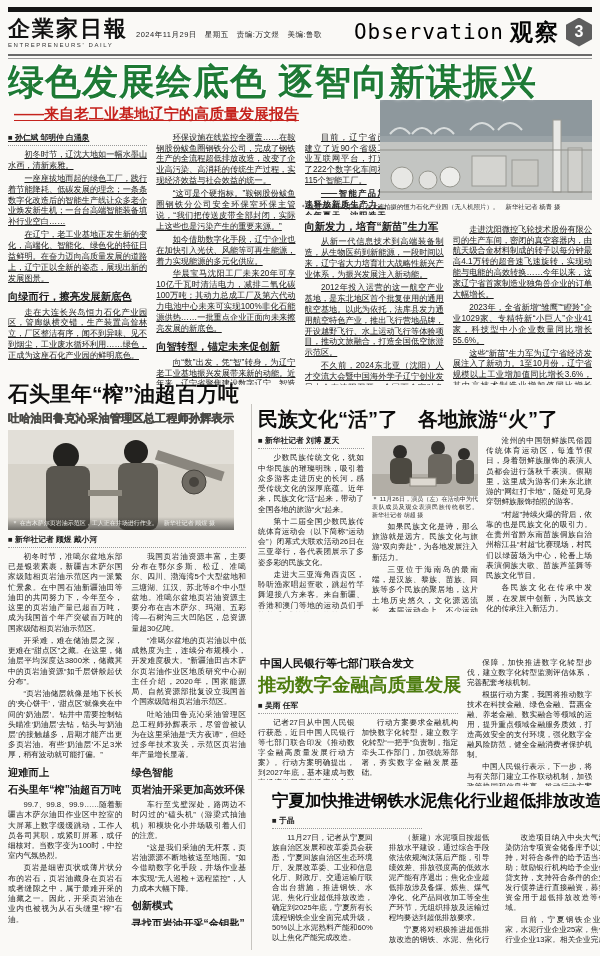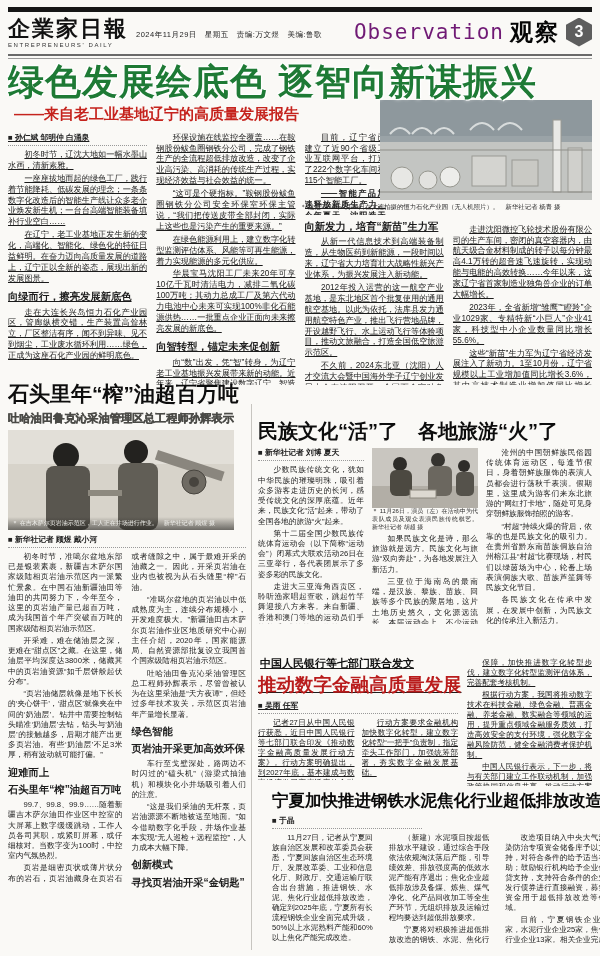--- a/index.html
+++ b/index.html
@@ -9,34 +9,34 @@
   
   .topbar { position:absolute; top:7px; left:8px; right:8px; height:5px; background:#161616; }
   .header { position:absolute; top:15px; left:8px; right:8px; height:36px;
             display:flex; align-items:center; justify-content:space-between; }
   .brand { display:flex; align-items:flex-end; gap:8px; }
   .logo-box { line-height:1; }
   .logo { font-family:"Liberation Serif", serif; font-weight:bold; font-size:22px; letter-spacing:2px; color:#111; }
   .logo-en { font-size:6px; letter-spacing:1.6px; color:#333; margin-top:2px; }
   .dateline { font-size:7.5px; color:#222; padding-bottom:8px; letter-spacing:0.5px; }
   .section { display:flex; align-items:center; gap:6px; padding-bottom:2px; }
-  .section-en { font-family:"DejaVu Sans Mono", monospace; font-size:21px; letter-spacing:1px; color:#701a75; }
+  .section-en { font-family:"DejaVu Sans Mono", monospace; font-size:21px; letter-spacing:1px; color:#000000; }
   .section-cn { font-size:23px; font-weight:900; color:#050505; letter-spacing:2px; }
   .page-badge { width:26px; height:29px; background:#5e5e5e; color:#fff; font-size:16px; font-weight:bold;
                 display:flex; align-items:center; justify-content:center;
                 clip-path:polygon(50% 0,100% 25%,100% 75%,50% 100%,0 75%,0 25%); }
   .hrule1 { position:absolute; top:54px; left:8px; right:8px; height:2px; background:#6a6a6a; }
   .hrule2 { position:absolute; top:58px; left:8px; right:8px; height:1px; background:#9a9a9a; }
 
   
   .main { position:absolute; top:62px; left:8px; right:8px; height:338px; }
   .main-headline { position:relative; z-index:3; font-size:36px; font-weight:700; color:#1e7a35;
                    letter-spacing:1px; white-space:nowrap; line-height:1.1;
                    text-shadow:0 0 2px #fff,0 0 4px #fff,1px 1px 0 #fff,-1px -1px 0 #fff; }
-  .main-sub { position:relative; z-index:3; font-size:15px; font-weight:bold; color:#c5231d; margin:3px 0 0 6px; }
+  .main-sub { position:relative; z-index:3; font-size:15px; font-weight:bold; color:#c5231d; margin:3px 0 0 6px;text-decoration:underline; }
   .main-photo { position:absolute; top:38px; right:0; width:212px; height:100px; z-index:1; overflow:hidden; }
   .main-caption { position:absolute; top:141px; left:292px; right:0; z-index:2; font-size:6.4px; color:#2a2a2a; }
   .cols { display:flex; gap:9px; margin-top:9px; height:252px; overflow:hidden; }
   .col { flex:1; font-size:8.2px; line-height:1.33; text-align:justify; overflow:hidden;text-decoration:underline; }
   .col p, .railbody p, .mcol p, .fin p, .nx p { margin:0 0 2px; text-indent:2em; }
   p.subhead { font-weight:bold; font-size:10.3px; text-indent:0 !important; margin:5px 0 4px !important; }
   p.subhead2 { font-weight:bold; font-size:10.3px; text-indent:0 !important; margin:1px 0 3px !important; }
   p.bold { font-weight:bold; }
   .byline { font-size:7.8px; font-weight:bold; color:#222; border-bottom:1px dotted #999;
             padding-bottom:2px; margin-bottom:4px; }
@@ -49,30 +49,30 @@
   .rail { position:absolute; left:8px; top:380px; width:238px; height:546px; overflow:hidden; }
   .rail-headline { font-size:21px; font-weight:900; white-space:nowrap; color:#0d0d0d; }
   .rail-sub { font-size:11.3px; font-weight:bold; color:#7b7b78; -webkit-text-stroke:0.4px #4a4a46; margin:3px 0 4px; }
   .rail-photo { position:relative; width:226px; height:100px; overflow:hidden; margin-bottom:4px; }
   .rail-photo .ovl { position:absolute; left:0; right:0; bottom:0; padding:2px 4px; font-size:6px; color:#f2f2ee;
                      background:linear-gradient(transparent, rgba(20,20,18,0.55)); }
   .railbody { column-count:2; column-gap:9px; font-size:7.7px; line-height:1.33; text-align:justify;
               height:388px; overflow:hidden; }
 
   .minzu { position:absolute; left:258px; top:404px; width:334px; height:246px; overflow:hidden; }
-  .mz-headline { font-size:20px; font-weight:900; white-space:nowrap; color:#0d0d0d; margin-top:14px; }
+  .mz-headline { font-size:20px; font-weight:900; white-space:nowrap; color:#0d0d0d; margin-top:2px; }
   .mz-cols { display:flex; gap:8px; margin-top:3px; height:176px; overflow:hidden; }
   .mcol { flex:1; font-size:7.7px; line-height:1.33; text-align:justify; overflow:hidden; }
   .mz-photo { width:100%; height:60px; overflow:hidden; }
   .mz-cap { font-size:6px; color:#2a2a2a; margin:2px 0 3px; text-indent:0 !important; }
 
-  .fin { position:absolute; left:258px; top:654px; width:334px; height:132px; display:flex; gap:9px; overflow:hidden;text-decoration:underline; }
+  .fin { position:absolute; left:258px; top:654px; width:334px; height:132px; display:flex; gap:9px; overflow:hidden; }
   .fin-left { width:200px; }
   .fin-kicker { font-size:11px; font-weight:bold; color:#111; margin:2px 0 1px 2px; }
-  .fin-headline { font-size:18.5px; font-weight:900; white-space:nowrap; color:#b91c1c; margin-bottom:3px; }
+  .fin-headline { font-size:18.5px; font-weight:900; white-space:nowrap; color:#4d7c0f; margin-bottom:3px; }
   .fin-cols { display:flex; gap:7px; height:62px; overflow:hidden; }
   .fin-c { flex:1; font-size:7.6px; line-height:1.32; text-align:justify; overflow:hidden; }
   .fin-right { flex:1; font-size:7.6px; line-height:1.32; text-align:justify; overflow:hidden; padding-top:4px; }
 
   .nx { position:absolute; left:272px; top:788px; width:334px; height:162px; overflow:hidden; }
   .nx-headline { font-size:16.5px; font-weight:900; white-space:nowrap; color:#0a0a0a; margin:2px 0 3px; }
   .nx-cols { display:flex; gap:16px; height:112px; overflow:hidden; }
   .nx-c { flex:1; font-size:7.6px; line-height:1.32; text-align:justify; overflow:hidden; }
 </style>
 </head>
@@ -137,21 +137,21 @@
             <p class="p">一座座拔地而起的绿色工厂，践行着节能降耗、低碳发展的理念；一条条数字化改造后的智能生产线让众多老企业焕发新生机；一台台高端智能装备填补行业空白……</p>
             <p class="p">在辽宁，老工业基地正发生新的变化，高端化、智能化、绿色化的特征日益鲜明。在奋力迈向高质量发展的道路上，辽宁正以全新的姿态，展现出新的发展图景。</p>
             <p class="subhead">向绿而行，擦亮发展新底色</p>
             <p class="p">走在大连长兴岛恒力石化产业园区，管廊纵横交错，生产装置高耸林立，厂区整洁有序，闻不到异味、见不到烟尘，工业废水循环利用……绿色，正成为这座石化产业园的鲜明底色。</p>
           </div>
       </div>
       <div class="col">
         <div>
             <p class="p">环保设施在线监控全覆盖……在鞍钢股份鲅鱼圈钢铁分公司，完成了钢铁生产的全流程超低排放改造，改变了企业高污染、高消耗的传统生产过程，实现经济效益与社会效益的统一。</p>
             <p class="p">“这可是个硬指标。”鞍钢股份鲅鱼圈钢铁分公司安全环保室环保主管说，“我们把传送皮带全部封闭，实际上这些也是污染产生的重要来源。”</p>
-            <p class="p">在绿色能源利用上，建立数字化转型监测评估体系、风能等可再生能源，着力实现能源的多元化供应。</p>
+            <p class="p">如今借助数字化手段，辽宁企业也在加快引入光伏、风能等可再生能源，着力实现能源的多元化供应。</p>
             <p class="p">华晨宝马沈阳工厂未来20年可享10亿千瓦时清洁电力，减排二氧化碳100万吨；其动力总成工厂及第六代动力电池中心未来可实现100%非化石能源供热……一批重点企业正面向未来擦亮发展的新底色。</p>
             <p class="subhead">向智转型，锚定未来促创新</p>
             <p class="p">向“数”出发，凭“智”转身，为辽宁老工业基地振兴发展带来新的动能。近年来，辽宁省聚焦建设数字辽宁、智造强省，强化顶层设计，深化融合应用，加快技术创新，数字化转型变革迈入新阶段。</p>
           </div>
       </div>
       <div class="col">
         <div class="c3top">
             <p class="p">目前，辽宁省已建立了近90个省级工业互联网平台，打造了222个数字化车间和115个智能工厂。</p>
             <p class="bold">——智能产品加速释放新质生产力。今年夏天，沈阳造无人机开启试运营，很多人抢先体验低空出行。</p>
           </div>
@@ -195,20 +195,21 @@
     </div>
     <div class="byline">■ 新华社记者 顾煜 戴小河</div>
     <div class="railbody">
         <p class="p">初冬时节，准噶尔盆地东部已是银装素裹，新疆吉木萨尔国家级陆相页岩油示范区内一派繁忙景象。在中国石油新疆油田等油田的共同努力下，今年至今，这里的页岩油产量已超百万吨，成为我国首个年产突破百万吨的国家级陆相页岩油示范区。</p>
         <p class="p">开采难，难在储油层之深，更难在“甜点区”之藏。在这里，储油层平均深度达3800米，储藏其中的页岩油资源“如千层饼般起伏分布”。</p>
         <p class="p">“页岩油储层就像是地下长长的‘夹心饼干’，‘甜点区’就像夹在中间的‘奶油层’。钻井中需要控制钻头瞄准‘奶油层’去钻，钻头与‘奶油层’的接触越多，后期才能产出更多页岩油。有些‘奶油层’不足3米厚，稍有波动就可能打偏。”</p>
         <p class="subhead">迎难而上</p>
         <p class="subhead2">石头里年“榨”油超百万吨</p>
         <p class="p">99.7、99.8、99.9……随着新疆吉木萨尔油田作业区中控室的大屏幕上数字缓缓跳动，工作人员各司其职，或紧盯屏幕，或仔细核对。当数字变为100时，中控室内气氛热烈。</p>
         <p class="p">页岩是细密页状或薄片状分布的岩石，页岩油藏身在页岩石或者缝隙之中，属于最难开采的油藏之一。因此，开采页岩油在业内也被视为从石头缝里“榨”石油。</p>
+        <p class="p">我国页岩油资源丰富，主要分布在鄂尔多斯、松辽、准噶尔、四川、渤海湾5个大型盆地和三塘湖、江汉、苏北等8个中小型盆地。准噶尔盆地页岩油资源主要分布在吉木萨尔、玛湖、五彩湾—石树沟三大凹陷区，总资源量超30亿吨。</p>
         <p class="p">“准噶尔盆地的页岩油以中低成熟度为主，连续分布规模小，开发难度极大。”新疆油田吉木萨尔页岩油作业区地质研究中心副主任介绍，2020年，国家能源局、自然资源部批复设立我国首个国家级陆相页岩油示范区。</p>
         <p class="p">吐哈油田鲁克沁采油管理区总工程师孙辉表示，尽管曾被认为在这里采油是“天方夜谭”，但经过多年技术攻关，示范区页岩油年产量增长显著。</p>
         <p class="subhead">绿色智能</p>
         <p class="subhead2">页岩油开采更加高效环保</p>
         <p class="p">车行至戈壁深处，路两边不时闪过的“磕头机”（游梁式抽油机）和模块化小井场吸引着人们的注意。</p>
         <p class="p">“这是我们采油的无杆泵，页岩油源源不断地被送至地面。”如今借助数字化手段，井场作业基本实现“无人巡检＋远程监控”，人力成本大幅下降。</p>
         <p class="subhead">创新模式</p>
         <p class="subhead2">寻找页岩油开采“金钥匙”</p>
       </div>
   </div>

